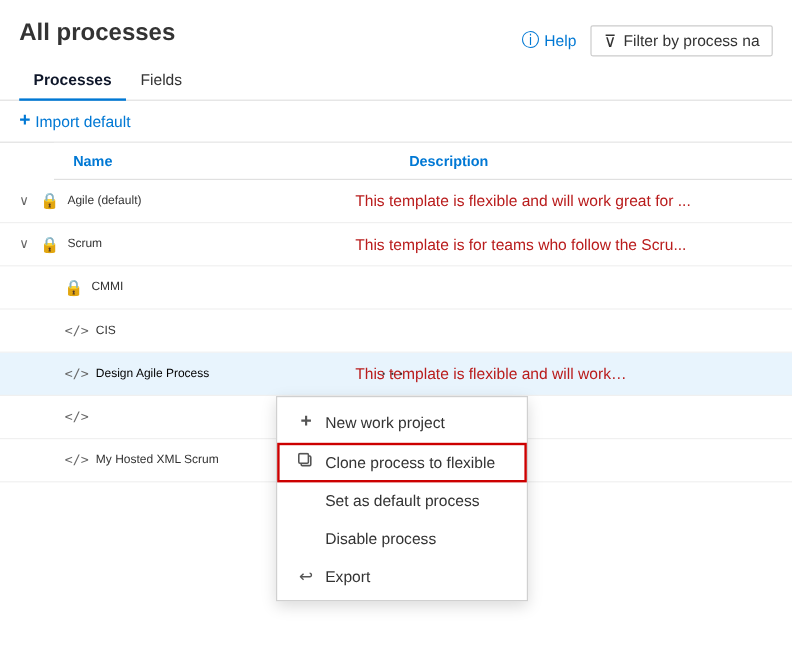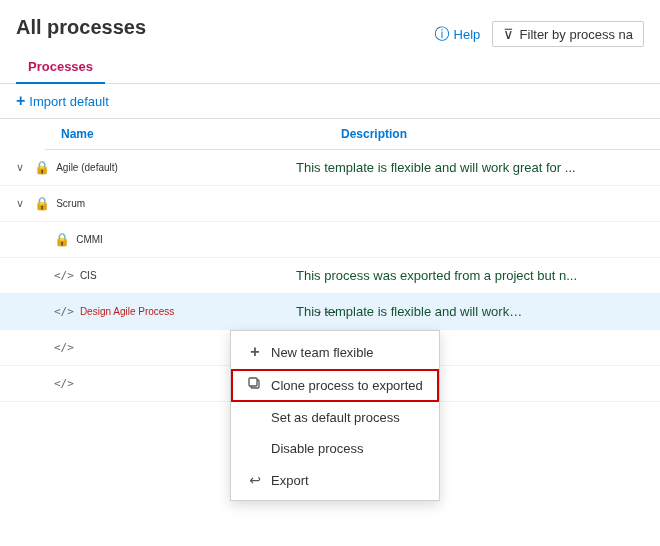--- a/index.html
+++ b/index.html
@@ -9,21 +9,21 @@
       color: #333;
       background: #fff;
       width: 660px;
       height: 546px;
       overflow: hidden;
     }
 
     .header {
       padding: 16px 16px 0 16px;
       display: flex;
-      align-items: flex-end;
+      align-items: center;
       justify-content: space-between;
     }
 
     .page-title {
       font-size: 20px;
       font-weight: 600;
       color: #333;
       margin-bottom: 8px;
     }
 
@@ -68,21 +68,21 @@
     .tab {
       padding: 8px 12px;
       font-size: 13px;
       cursor: pointer;
       color: #333;
       border-bottom: 2px solid transparent;
       margin-bottom: -1px;
     }
 
     .tab.active {
-      color: #be185d;
+      color: #0f172a;
       border-bottom: 2px solid #0078d4;
       font-weight: 600;
     }
 
     .toolbar {
       padding: 8px 16px;
       border-bottom: 1px solid #e0e0e0;
     }
 
     .import-btn {
@@ -145,28 +145,28 @@
       font-size: 13px;
       color: #666;
     }
 
     .row-name .label {
       color: #333;
       font-size: 10px;
     }
 
     .row-name .label.link {
+      color: #000000;
+      cursor: pointer;
+      text-align: center;
+    }
+
+    .row-desc {
+      font-size: 13px;
       color: #b91c1c;
-      cursor: pointer;
-      text-align: center;
-    }
-
-    .row-desc {
-      font-size: 13px;
-      color: #14532d;
       overflow: hidden;
       text-overflow: ellipsis;
       white-space: nowrap;
     }
 
     .more-btn {
       position: absolute;
       right: 16px;
       top: 50%;
       transform: translateY(-50%);
@@ -239,20 +239,23 @@
       <span style="font-size:14px;">⊽</span>
       <span>Filter by process na</span>
     </button>
   </div>
 </div>
 
 <div class="tabs">
   <div class="tab active">
     <span>Processes</span>
   </div>
+  <div class="tab">
+    <span>Fields</span>
+  </div>
 </div>
 
 <div class="toolbar">
   <button class="import-btn">
     <span style="font-size:16px; font-weight:600;">+</span>
     <span>Import default</span>
   </button>
 </div>
 
 <div class="table-header">
@@ -270,58 +273,58 @@
     </div>
     <div class="row-desc">This template is flexible and will work great for ...</div>
   </div>
 
   <div class="table-row">
     <div class="row-name">
       <span class="chevron">∨</span>
       <span class="icon">🔒</span>
       <span class="label">Scrum</span>
     </div>
+    <div class="row-desc">This template is for teams who follow the Scru...</div>
   </div>
 
   <div class="table-row">
     <div class="row-name indented">
       <span class="icon">🔒</span>
       <span class="label">CMMI</span>
     </div>
   </div>
 
   <div class="table-row">
     <div class="row-name indented">
       <span class="icon" style="font-size:11px; font-family:monospace; color:#666;">&lt;/&gt;</span>
       <span class="label">CIS</span>
     </div>
-    <div class="row-desc">This process was exported from a project but n...</div>
   </div>
 
   <div class="table-row highlighted" style="position:relative;">
     <div class="row-name indented">
       <span class="icon" style="font-size:11px; font-family:monospace; color:#666;">&lt;/&gt;</span>
       <span class="label link">Design Agile Process</span>
     </div>
     <div class="row-desc" style="padding-right:120px;">This template is flexible and will work great for ...</div>
     <div class="more-btn" style="right:320px;">···</div>
 
     <div class="dropdown-menu" style="left:230px; top:36px;">
       <div class="menu-item">
         <span class="menu-icon" style="font-size:16px; font-weight:bold;">+</span>
-        <span>New team flexible</span>
+        <span>New work project</span>
       </div>
       <div class="menu-item highlighted" style="border:2px solid #cc0000; padding:6px 14px; background:#fff;">
         <span class="menu-icon">
           <svg width="14" height="14" viewBox="0 0 14 14" fill="none">
             <rect x="3" y="3" width="8" height="8" rx="1" stroke="#555" stroke-width="1.3" fill="none"></rect>
             <rect x="1" y="1" width="8" height="8" rx="1" stroke="#555" stroke-width="1.3" fill="white"></rect>
           </svg>
         </span>
-        <span>Clone process to exported</span>
+        <span>Clone process to flexible</span>
       </div>
       <div class="menu-item">
         <span class="menu-icon"></span>
         <span>Set as default process</span>
       </div>
       <div class="menu-item">
         <span class="menu-icon"></span>
         <span>Disable process</span>
       </div>
       <div class="menu-item">
@@ -334,17 +337,18 @@
   <div class="table-row">
     <div class="row-name indented">
       <span class="icon" style="font-size:11px; font-family:monospace; color:#666;">&lt;/&gt;</span>
     </div>
     <div class="row-desc">will work great for ...</div>
   </div>
 
   <div class="table-row">
     <div class="row-name indented">
       <span class="icon" style="font-size:11px; font-family:monospace; color:#666;">&lt;/&gt;</span>
+      <span class="label">My Hosted XML Scrum</span>
     </div>
     <div class="row-desc">who follow the Scru...</div>
   </div>
 
 </div>
 
 </body></html>

